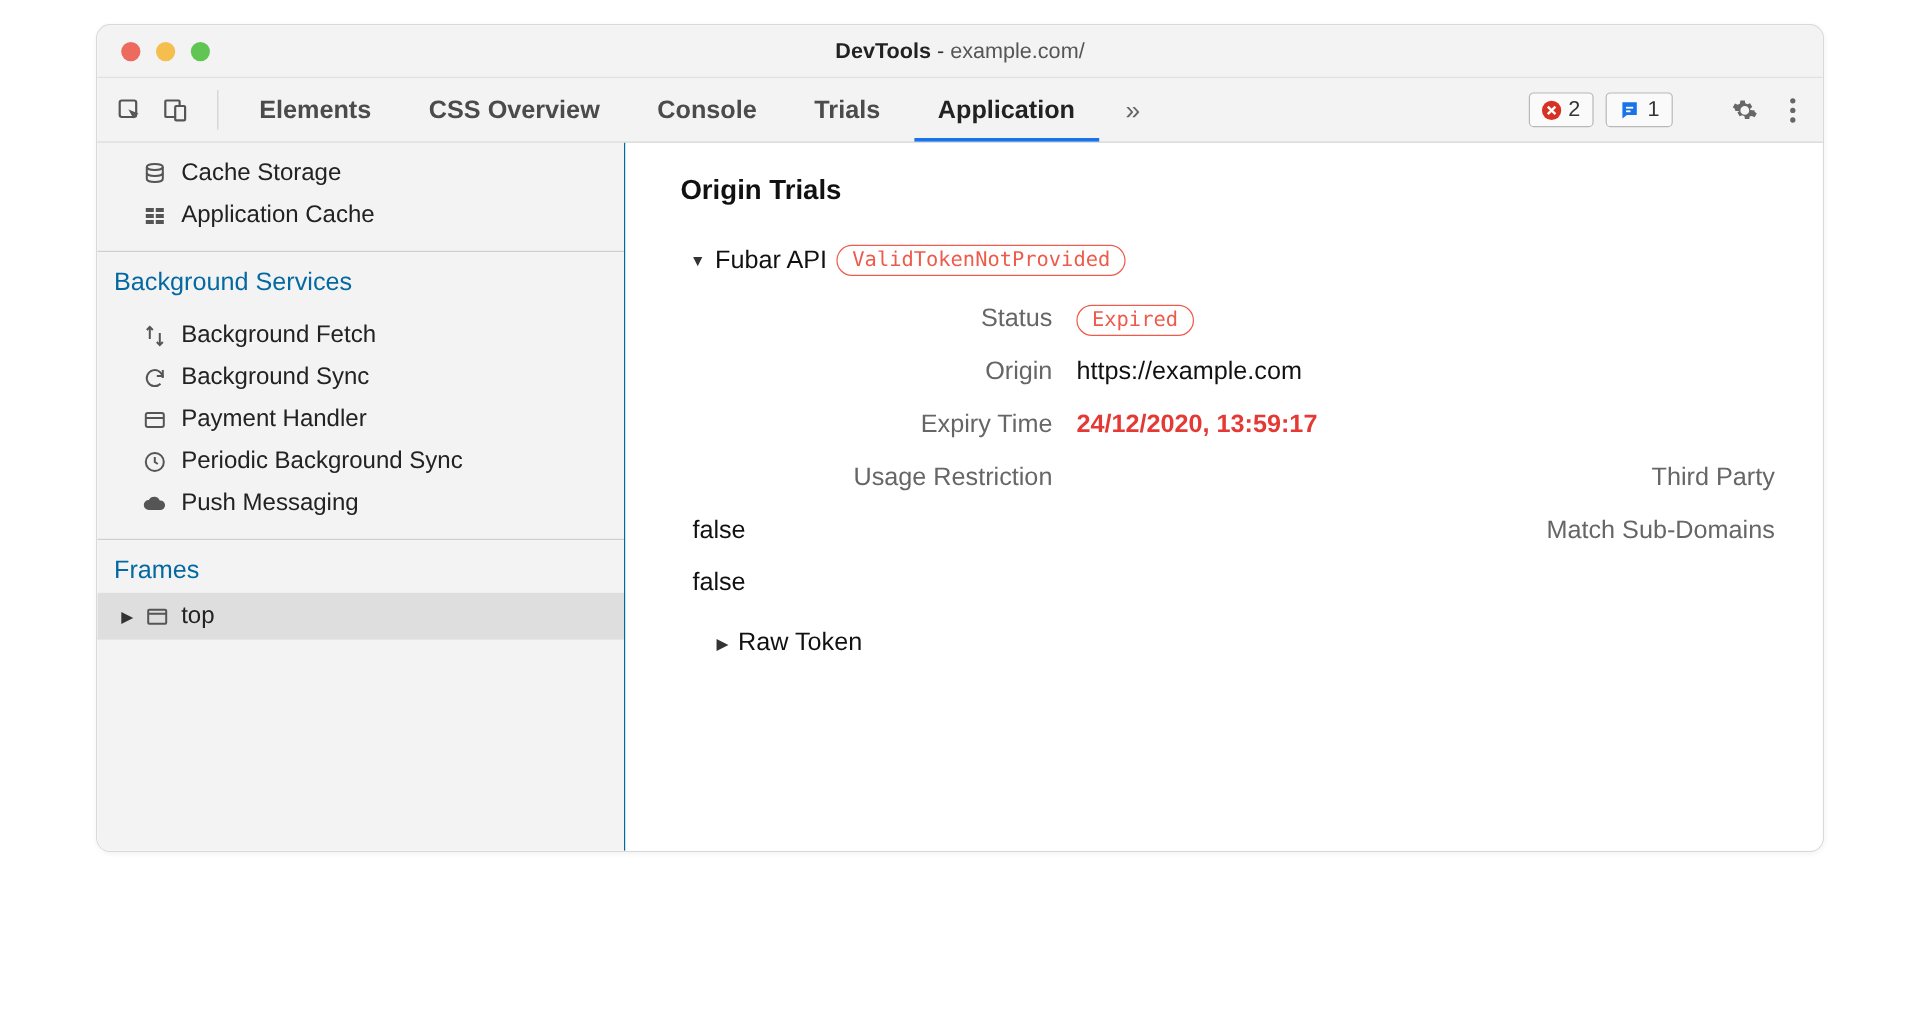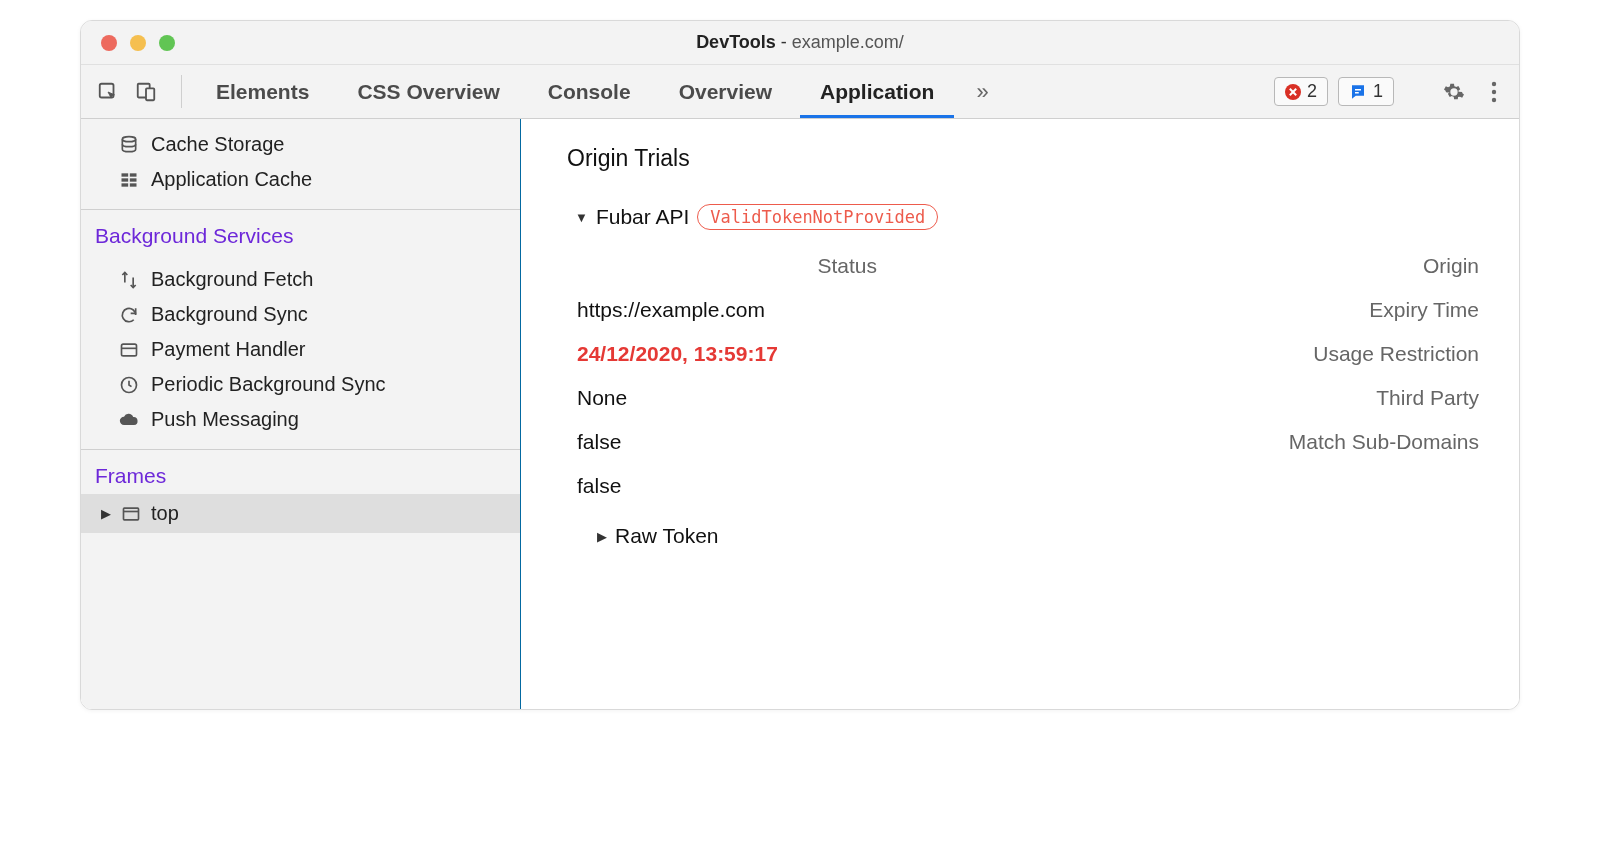--- a/index.html
+++ b/index.html
@@ -175,42 +175,42 @@
   }
   .side-item .icon { color: #555; display: inline-flex; }
   .side-section-divider {
     height: 1px;
     background: #cfcfcf;
     margin: 2px 0;
   }
   .side-heading {
     padding: 12px 14px 6px 14px;
     font-size: 21px;
-    color: #6d28d9;
+    color: #0369a1;
   }
   .frame-row {
     display: flex;
     align-items: center;
     gap: 10px;
     padding: 8px 16px 8px 20px;
     background: #dedede;
     color: #222;
   }
   .tri { font-size: 13px; color: #333; display: inline-block; }
 
   
   .content {
     flex: 1;
     padding: 26px 40px 26px 46px;
     overflow: auto;
     font-size: 20px;
   }
   .h1 {
     font-size: 23px;
-    font-weight: 400;
+    font-weight: 700;
     color: #111;
     margin-bottom: 32px;
   }
   .trial-header {
     display: flex;
     align-items: center;
     gap: 8px;
     margin-bottom: 24px;
     margin-left: 8px;
   }
@@ -291,21 +291,21 @@
       <div class="tab">
           <span>Elements</span>
         </div>
       <div class="tab">
           <span>CSS Overview</span>
         </div>
       <div class="tab">
           <span>Console</span>
         </div>
       <div class="tab">
-          <span>Overview</span>
+          <span>Trials</span>
         </div>
       <div class="tab active">
           <span>Application</span>
         </div>
     </div>
     <div class="more-tabs">
       <span>»</span>
     </div>
 
     <div class="toolbar-right">
@@ -439,29 +439,31 @@
       <div class="h1">Origin Trials</div>
 
       <div class="trial-header">
         <span class="tri">▼</span>
         <span class="trial-name">Fubar API</span>
         <span class="pill">ValidTokenNotProvided</span>
       </div>
 
       <div class="kv">
         <div class="k">Status</div>
+        <div class="v">
+          <span class="pill">Expired</span>
+        </div>
 
         <div class="k">Origin</div>
         <div class="v">https://example.com</div>
 
         <div class="k">Expiry Time</div>
         <div class="v danger">24/12/2020, 13:59:17</div>
 
         <div class="k">Usage Restriction</div>
-        <div class="v">None</div>
 
         <div class="k">Third Party</div>
         <div class="v">false</div>
 
         <div class="k">Match Sub-Domains</div>
         <div class="v">false</div>
       </div>
 
       <div class="raw-token">
         <span class="tri">▶</span>

